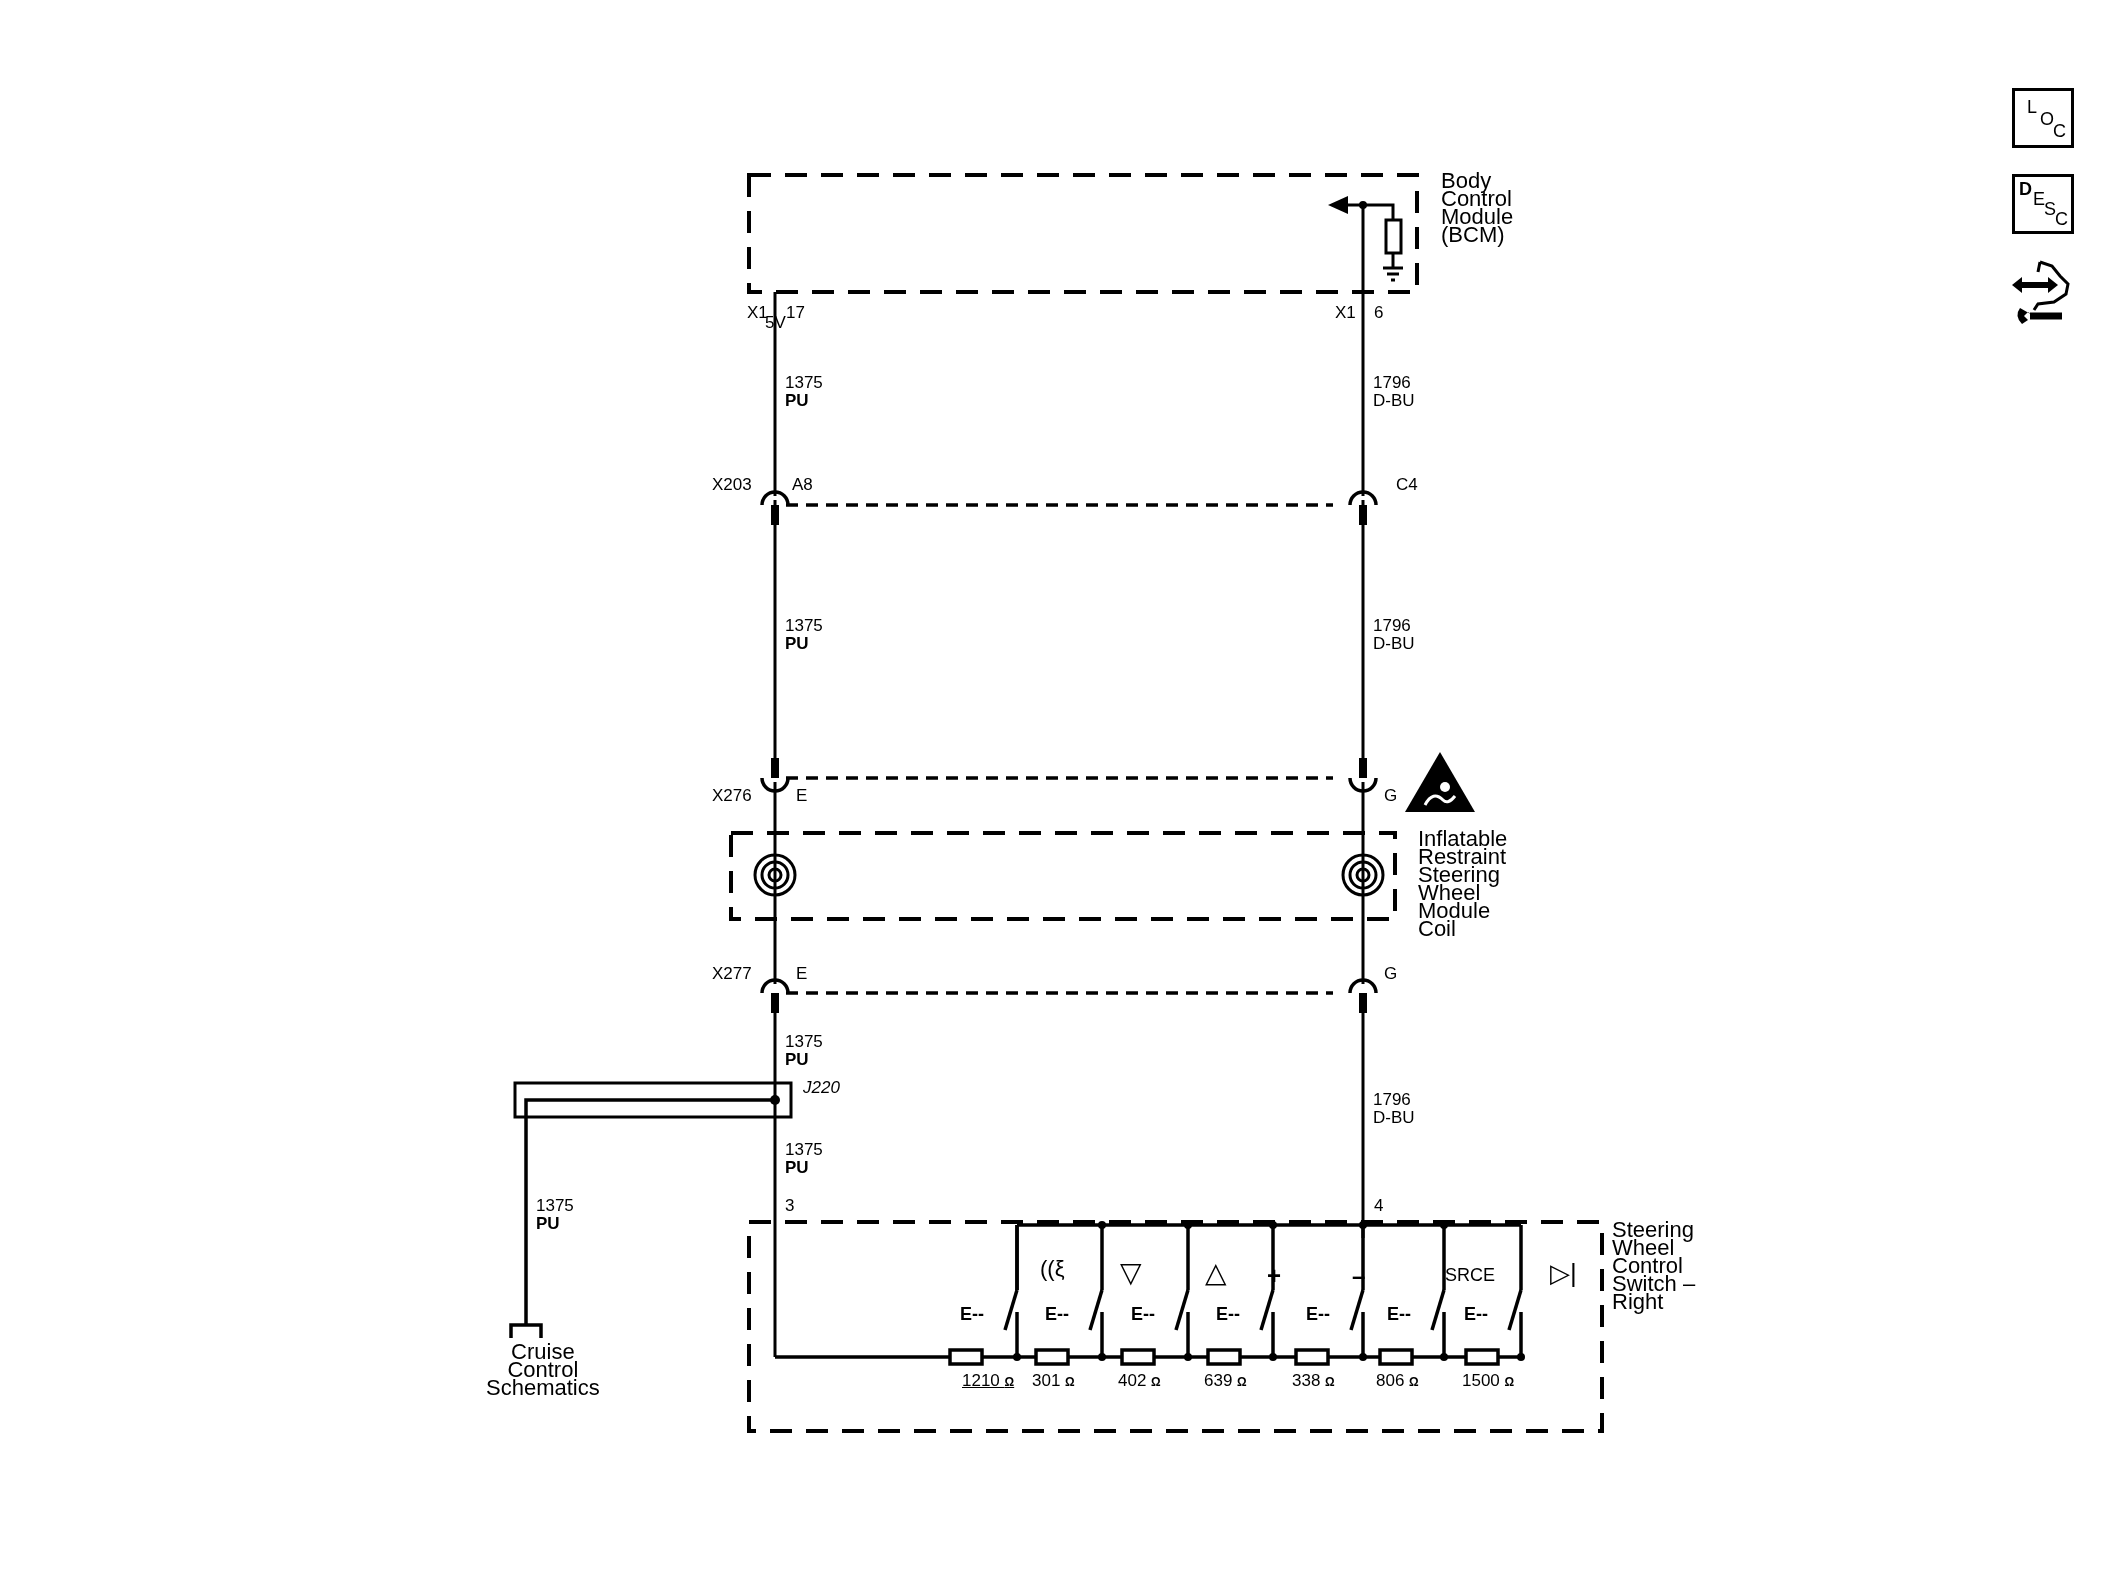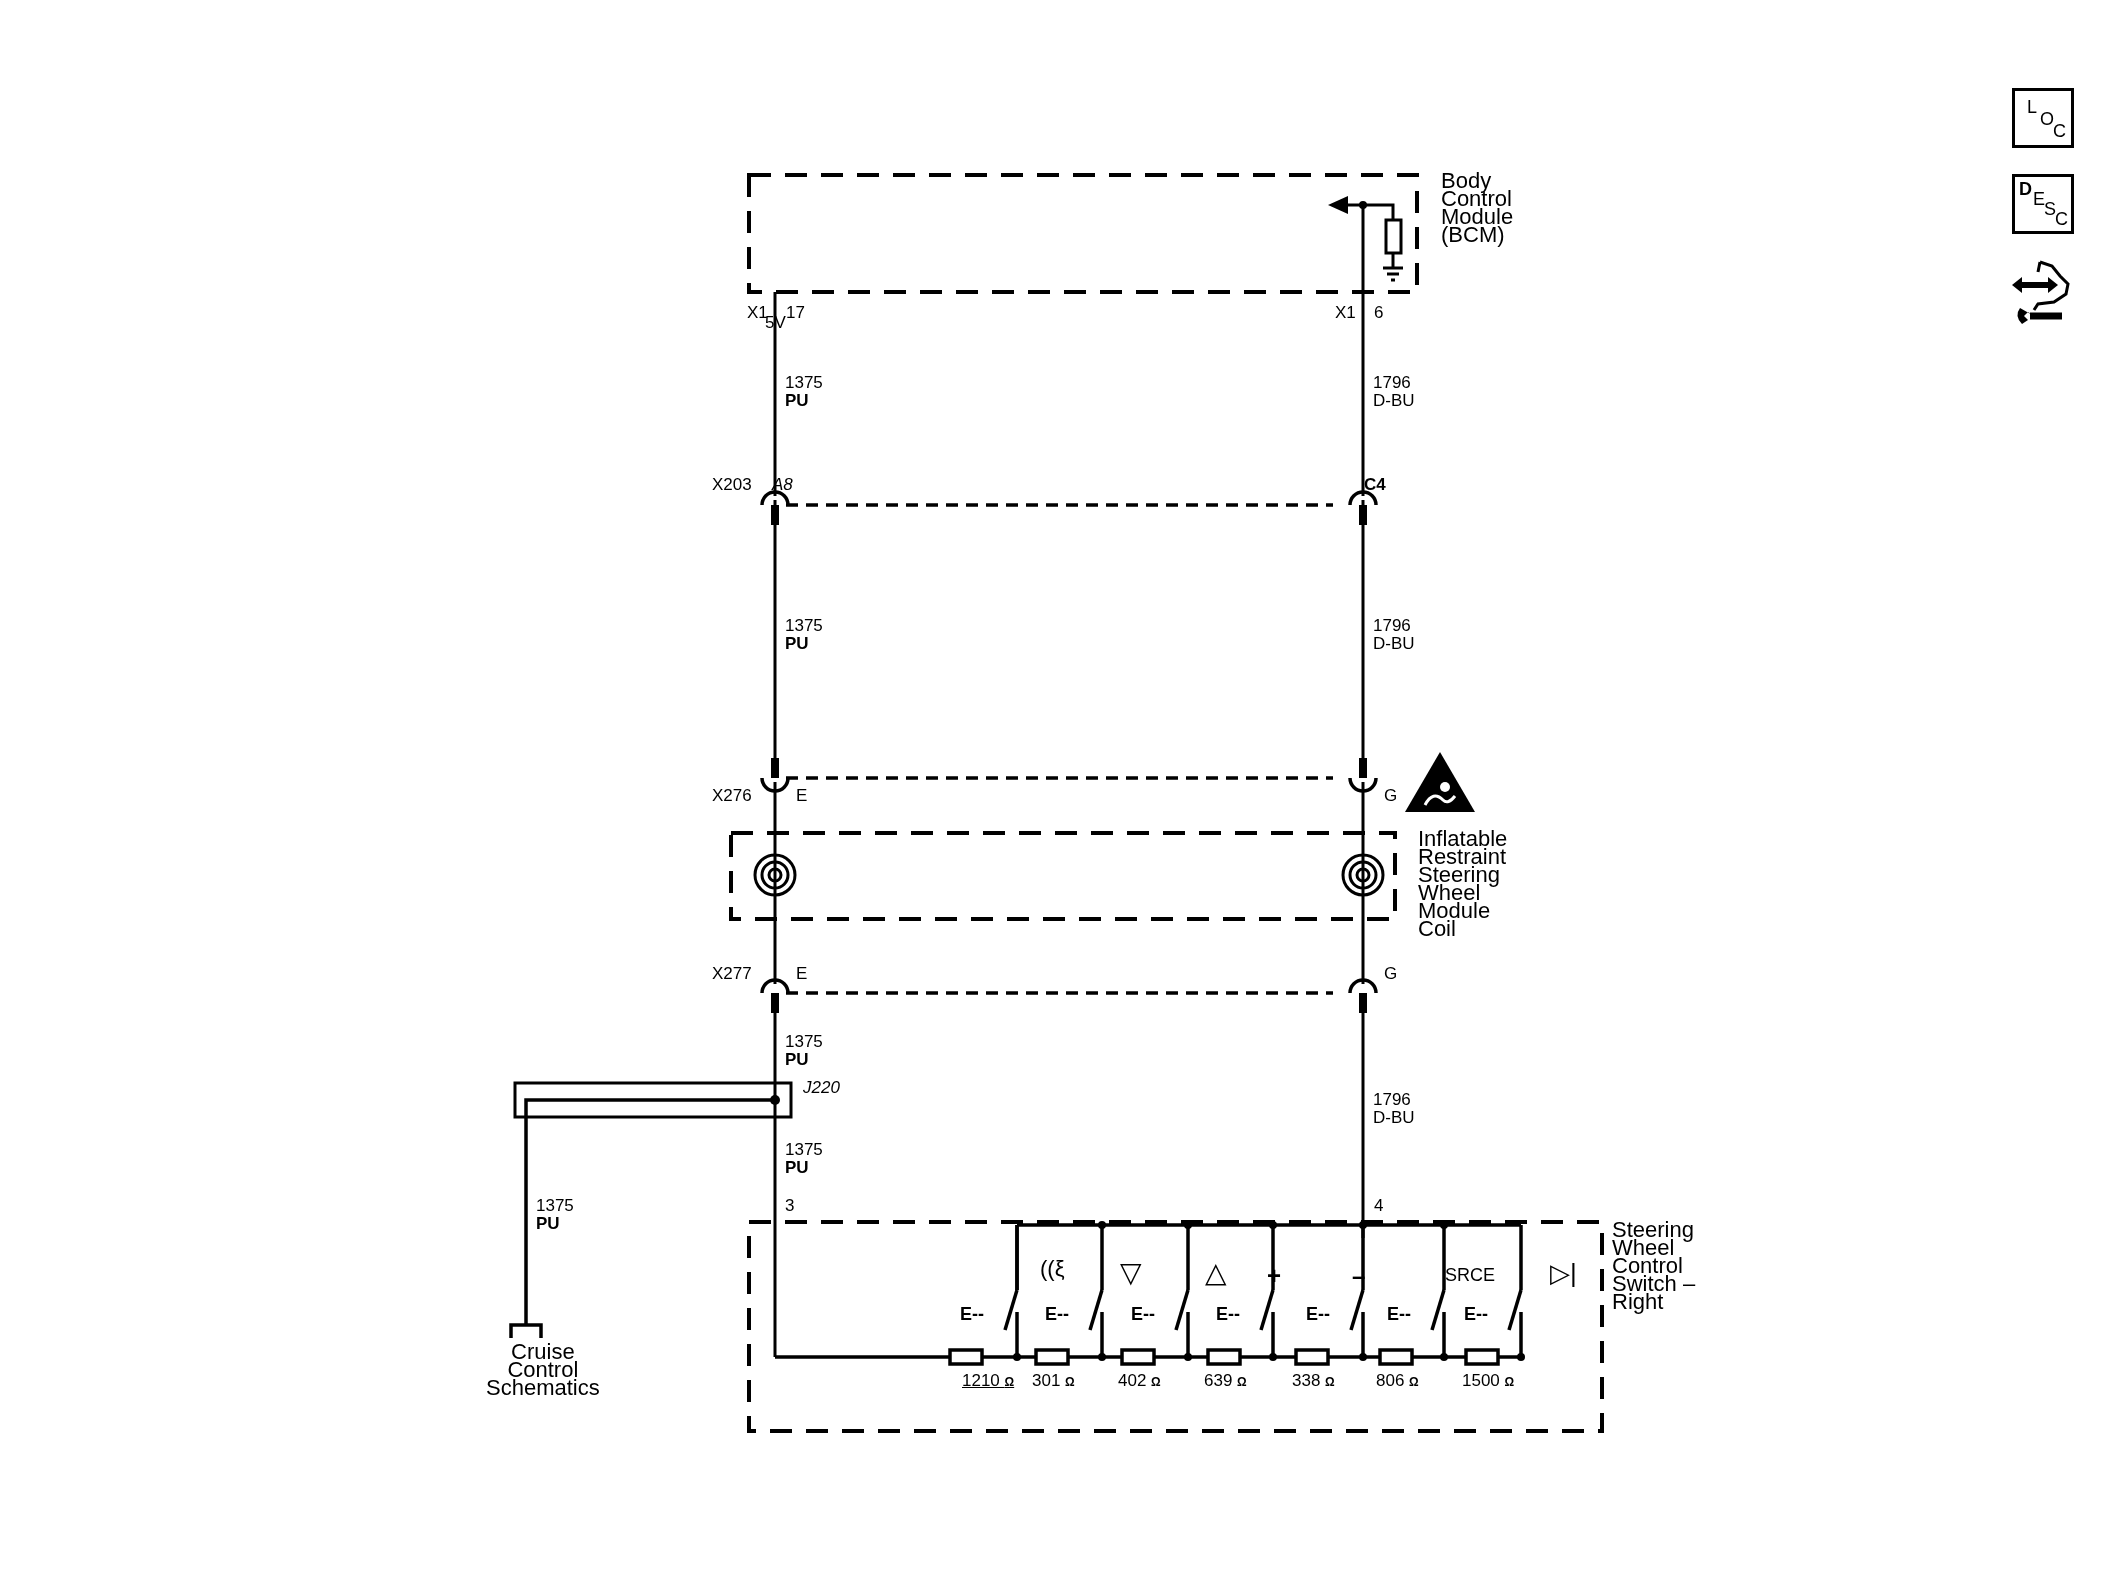--- a/index.html
+++ b/index.html
@@ -199,22 +199,22 @@
 <div class="lbl bold" style="left:536px;top:1215px;">PU</div>
 
 <div class="lbl" style="left:1373px;top:374px;">1796</div>
 <div class="lbl" style="left:1373px;top:392px;">D-BU</div>
 <div class="lbl" style="left:1373px;top:617px;">1796</div>
 <div class="lbl" style="left:1373px;top:635px;">D-BU</div>
 <div class="lbl" style="left:1373px;top:1091px;">1796</div>
 <div class="lbl" style="left:1373px;top:1109px;">D-BU</div>
 
 <div class="lbl" style="left:712px;top:476px;">X203</div>
-<div class="lbl" style="left:772px;top:476px;font-style:italic;">A8</div>
-<div class="lbl" style="left:1364px;top:476px;font-weight:bold;">C4</div>
+<div class="lbl" style="left:792px;top:476px;">A8</div>
+<div class="lbl" style="left:1396px;top:476px;">C4</div>
 <div class="lbl" style="left:712px;top:787px;">X276</div>
 <div class="lbl" style="left:796px;top:787px;">E</div>
 <div class="lbl" style="left:1384px;top:787px;">G</div>
 <div class="lbl" style="left:712px;top:965px;">X277</div>
 <div class="lbl" style="left:796px;top:965px;">E</div>
 <div class="lbl" style="left:1384px;top:965px;">G</div>
 <div class="lbl" style="left:803px;top:1079px;font-style:italic;">J220</div>
 <div class="lbl" style="left:785px;top:1197px;">3</div>
 <div class="lbl" style="left:1374px;top:1197px;">4</div>
 

